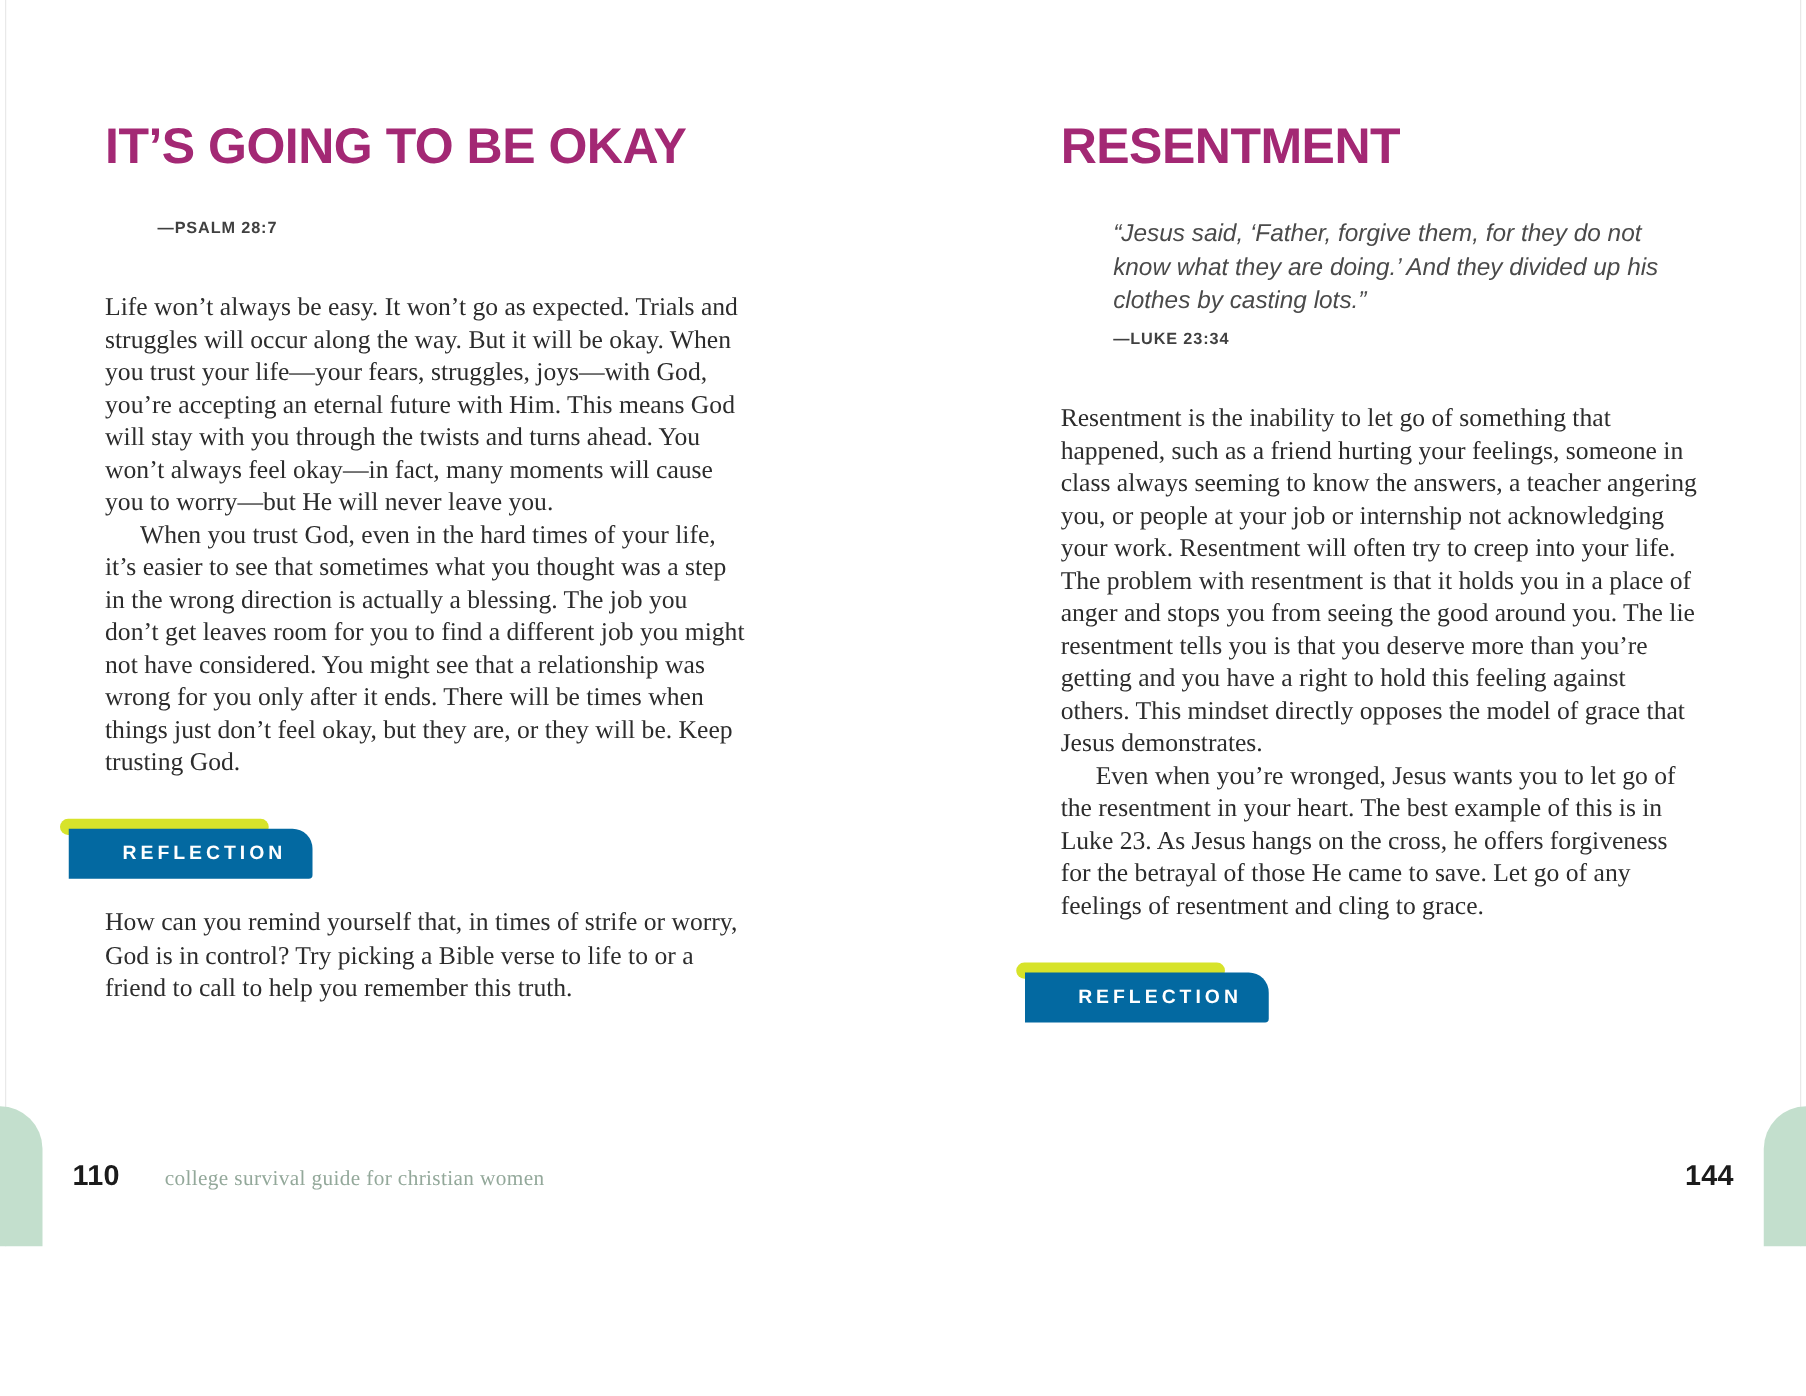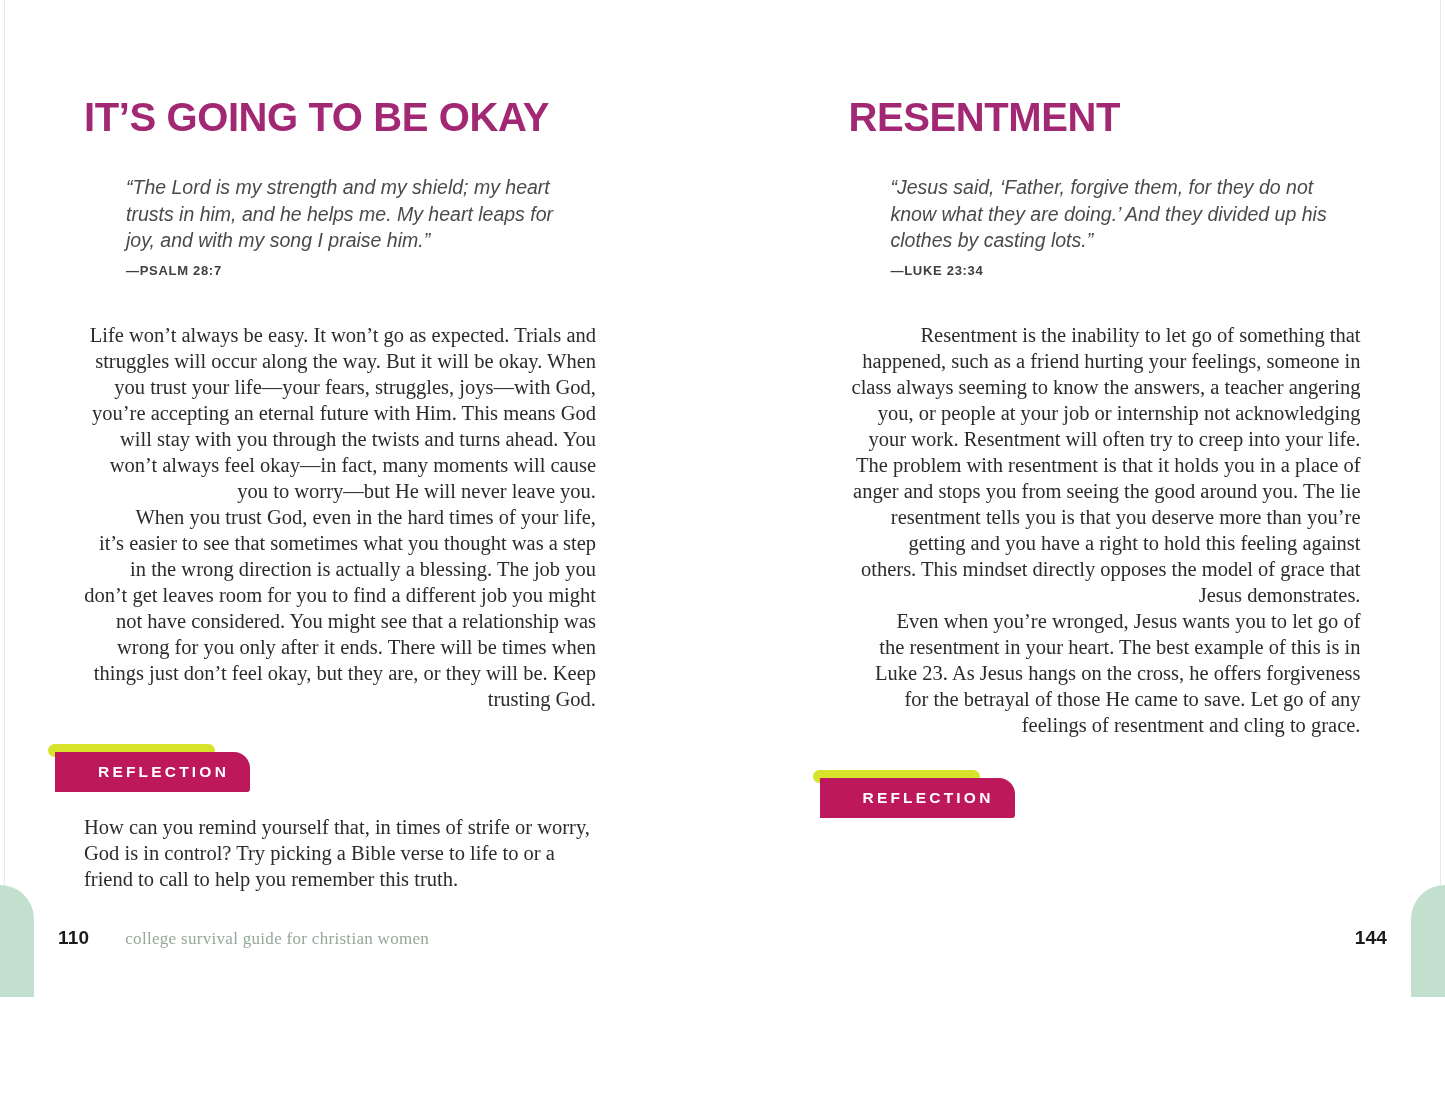--- a/index.html
+++ b/index.html
@@ -105,21 +105,21 @@
   
   .body-copy {
     margin-top: 44px;
   }
   .body-copy p {
     font-family: "Liberation Serif", serif;
     font-size: 20.5px;
     line-height: 1.27;
     color: #2c2c2c;
     margin: 0;
-    text-align: right;
+    text-align: left;
   }
   .body-copy p + p {
     text-indent: 28px;
   }
 
   
   .reflection-block {
     position: relative;
     margin-top: 32px;
   }
@@ -131,21 +131,21 @@
     position: absolute;
     top: 0;
     height: 13px;
     border-radius: 7px;
     background: #d7e32a;
   }
   .badge-tag {
     position: absolute;
     top: 8px;
     height: 40px;
-    background: #be185d;
+    background: #0369a1;
     border-top-right-radius: 16px;
     border-bottom-right-radius: 3px;
     display: flex;
     align-items: center;
   }
   .badge-label {
     font-family: "Liberation Sans", sans-serif;
     font-weight: bold;
     font-size: 15.5px;
     letter-spacing: 3.2px;
@@ -178,21 +178,21 @@
     height: 24px;
     display: flex;
     align-items: baseline;
   }
   .page-left .footer  { left: 58px; }
   .page-right .footer { right: 58px; }
 
   .folio {
     font-family: "Liberation Sans", sans-serif;
     font-weight: bold;
-    font-size: 19px;
+    font-size: 23px;
     color: #1b1b1b;
     letter-spacing: 0.2px;
   }
   .running-head {
     font-family: Liberation Serif, serif;
     font-size: 17px;
     color: #93a89a;
     letter-spacing: 0.3px;
     margin-left: 36px;
   }
@@ -204,21 +204,20 @@
 
   <div class="page page-left">
     <div class="edge-line left"></div>
     <div class="corner-arch bottom-left"></div>
 
     <div class="column">
 
       <h1 class="chapter-title">IT’S GOING TO BE OKAY</h1>
 
       <div class="scripture">
-        <p class="scripture-text">“The Lord is my strength and my shield; my heart trusts in him, and he helps me. My heart leaps for joy, and with my song I praise him.”</p>
         <p class="scripture-cite">—PSALM 28:7</p>
       </div>
 
       <div class="body-copy">
         <p>Life won’t always be easy. It won’t go as expected. Trials and struggles will occur along the way. But it will be okay. When you trust your life—your fears, struggles, joys—with God, you’re accepting an eternal future with Him. This means God will stay with you through the twists and turns ahead. You won’t always feel okay—in fact, many moments will cause you to worry—but He will never leave you.</p>
         <p>When you trust God, even in the hard times of your life, it’s easier to see that sometimes what you thought was a step in the wrong direction is actually a blessing. The job you don’t get leaves room for you to find a different job you might not have considered. You might see that a relationship was wrong for you only after it ends. There will be times when things just don’t feel okay, but they are, or they will be. Keep trusting God.</p>
       </div>
 
       <div class="reflection-block">
         <div class="reflection-badge-wrap">

